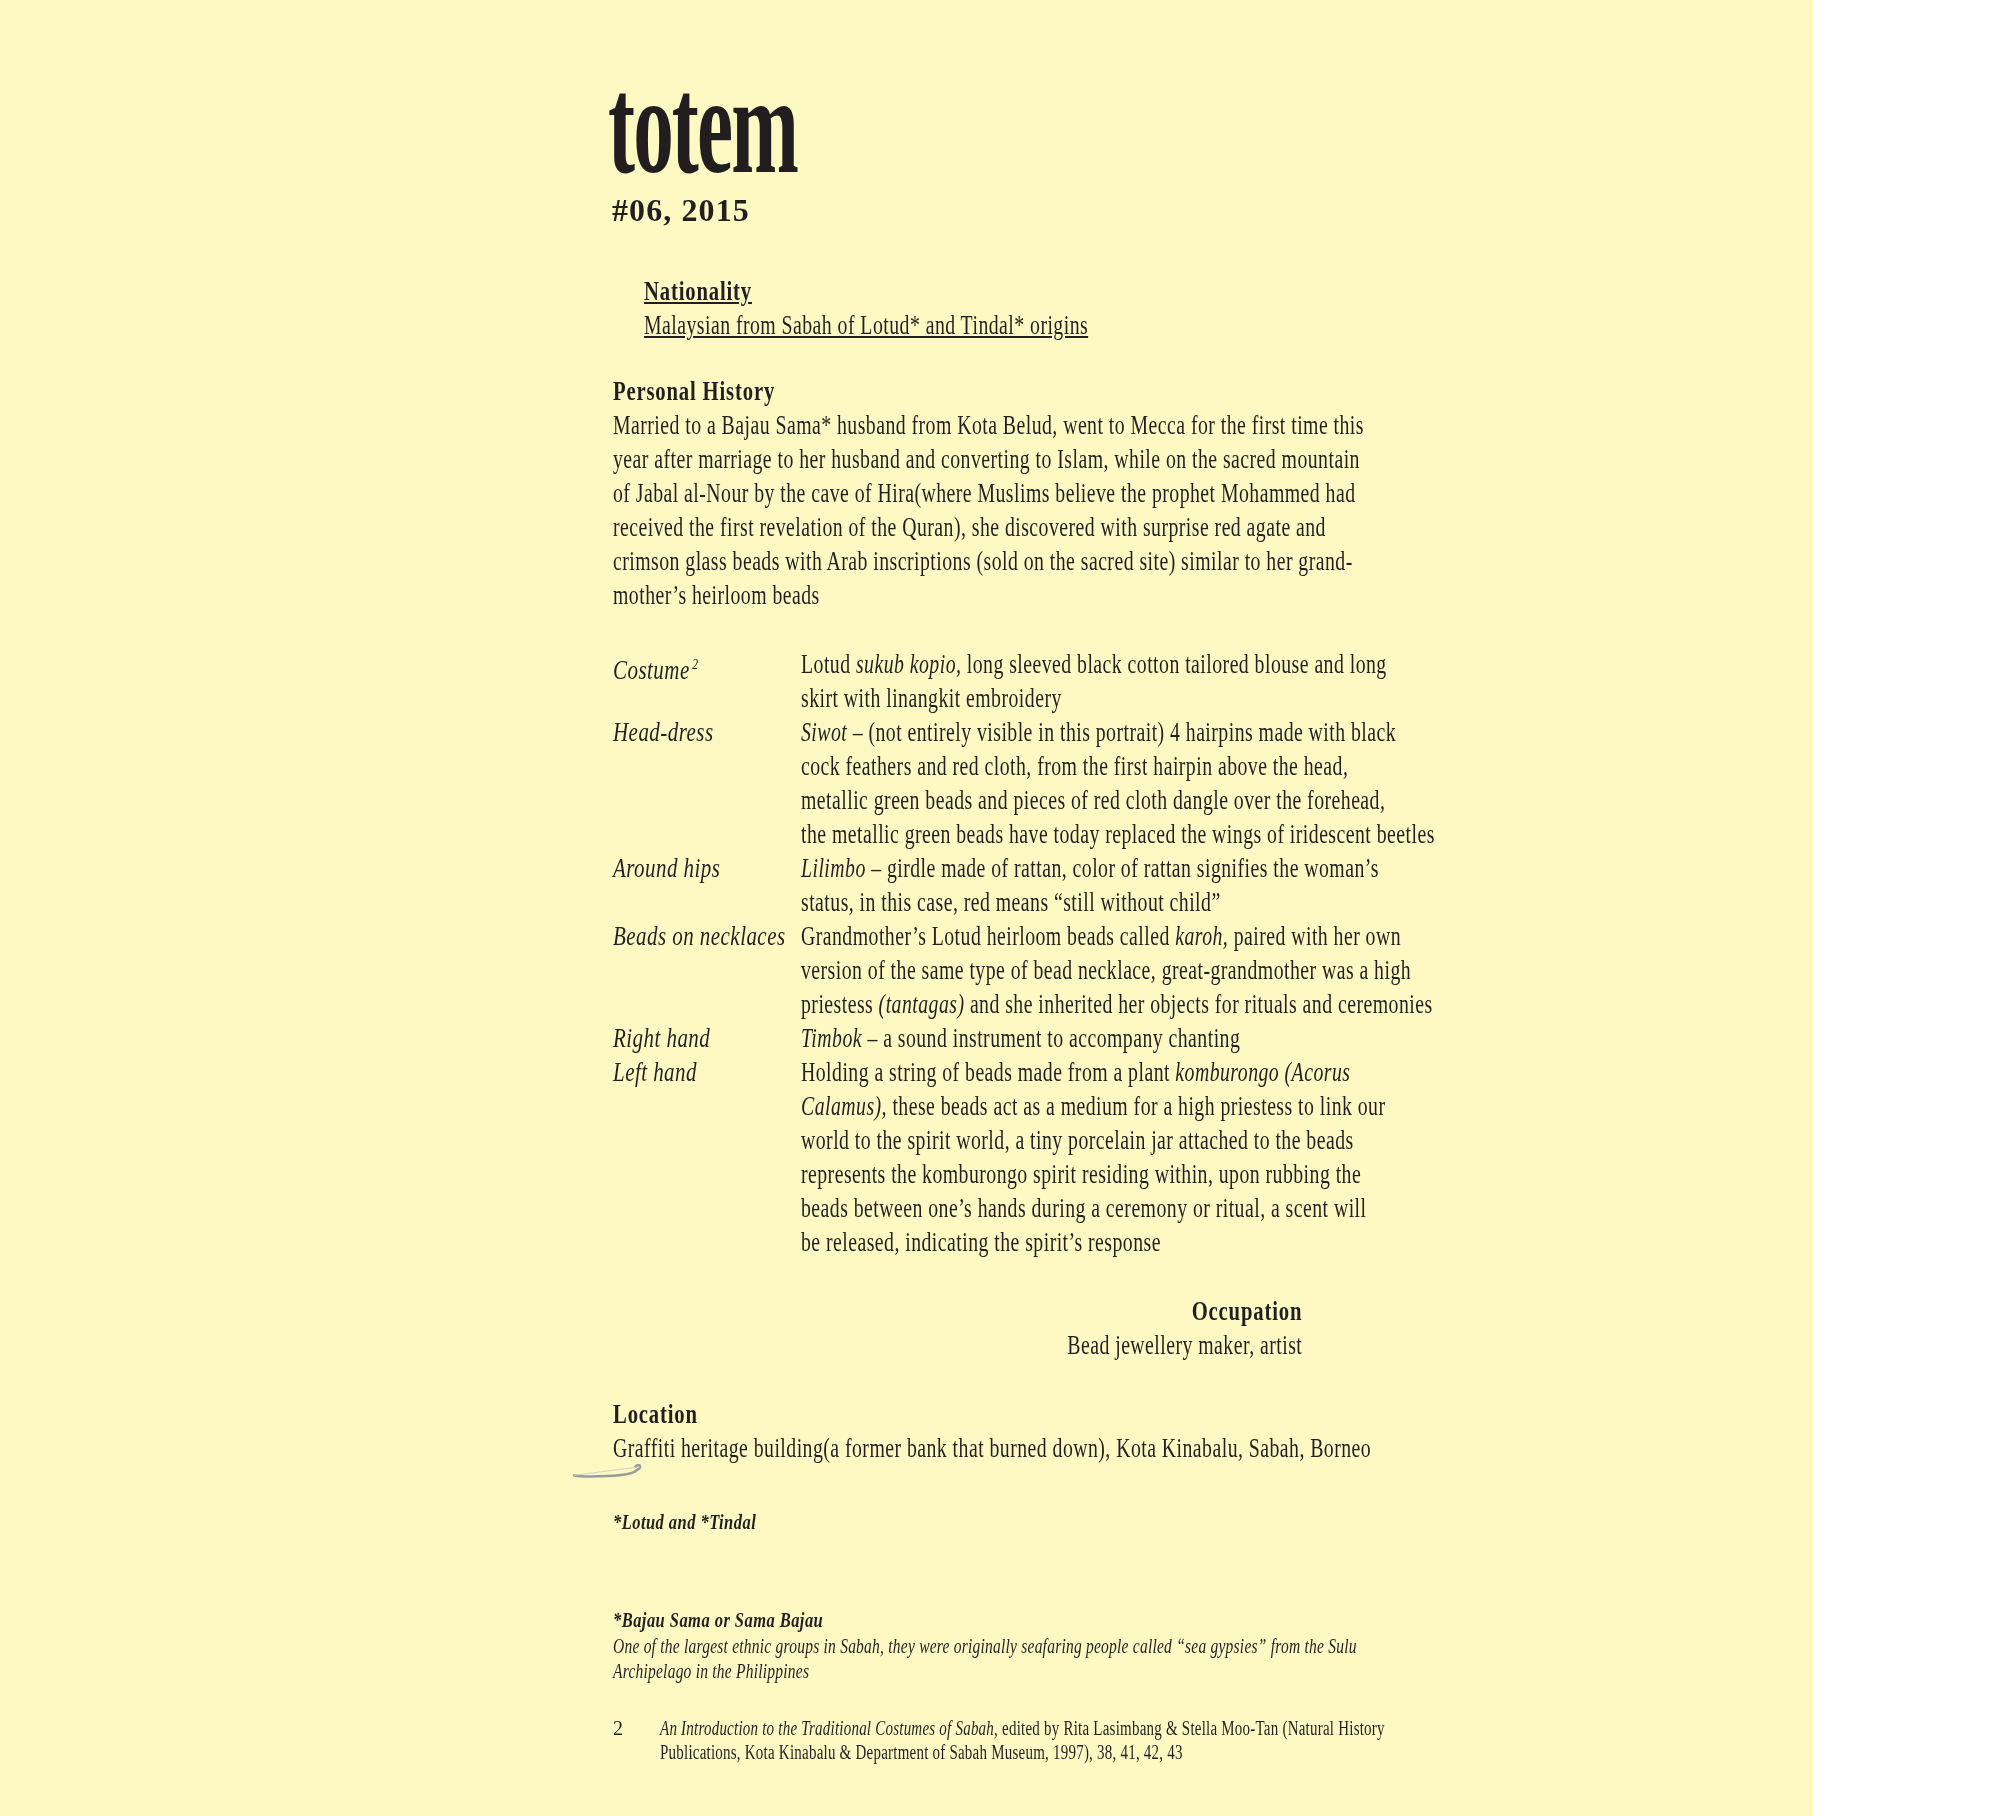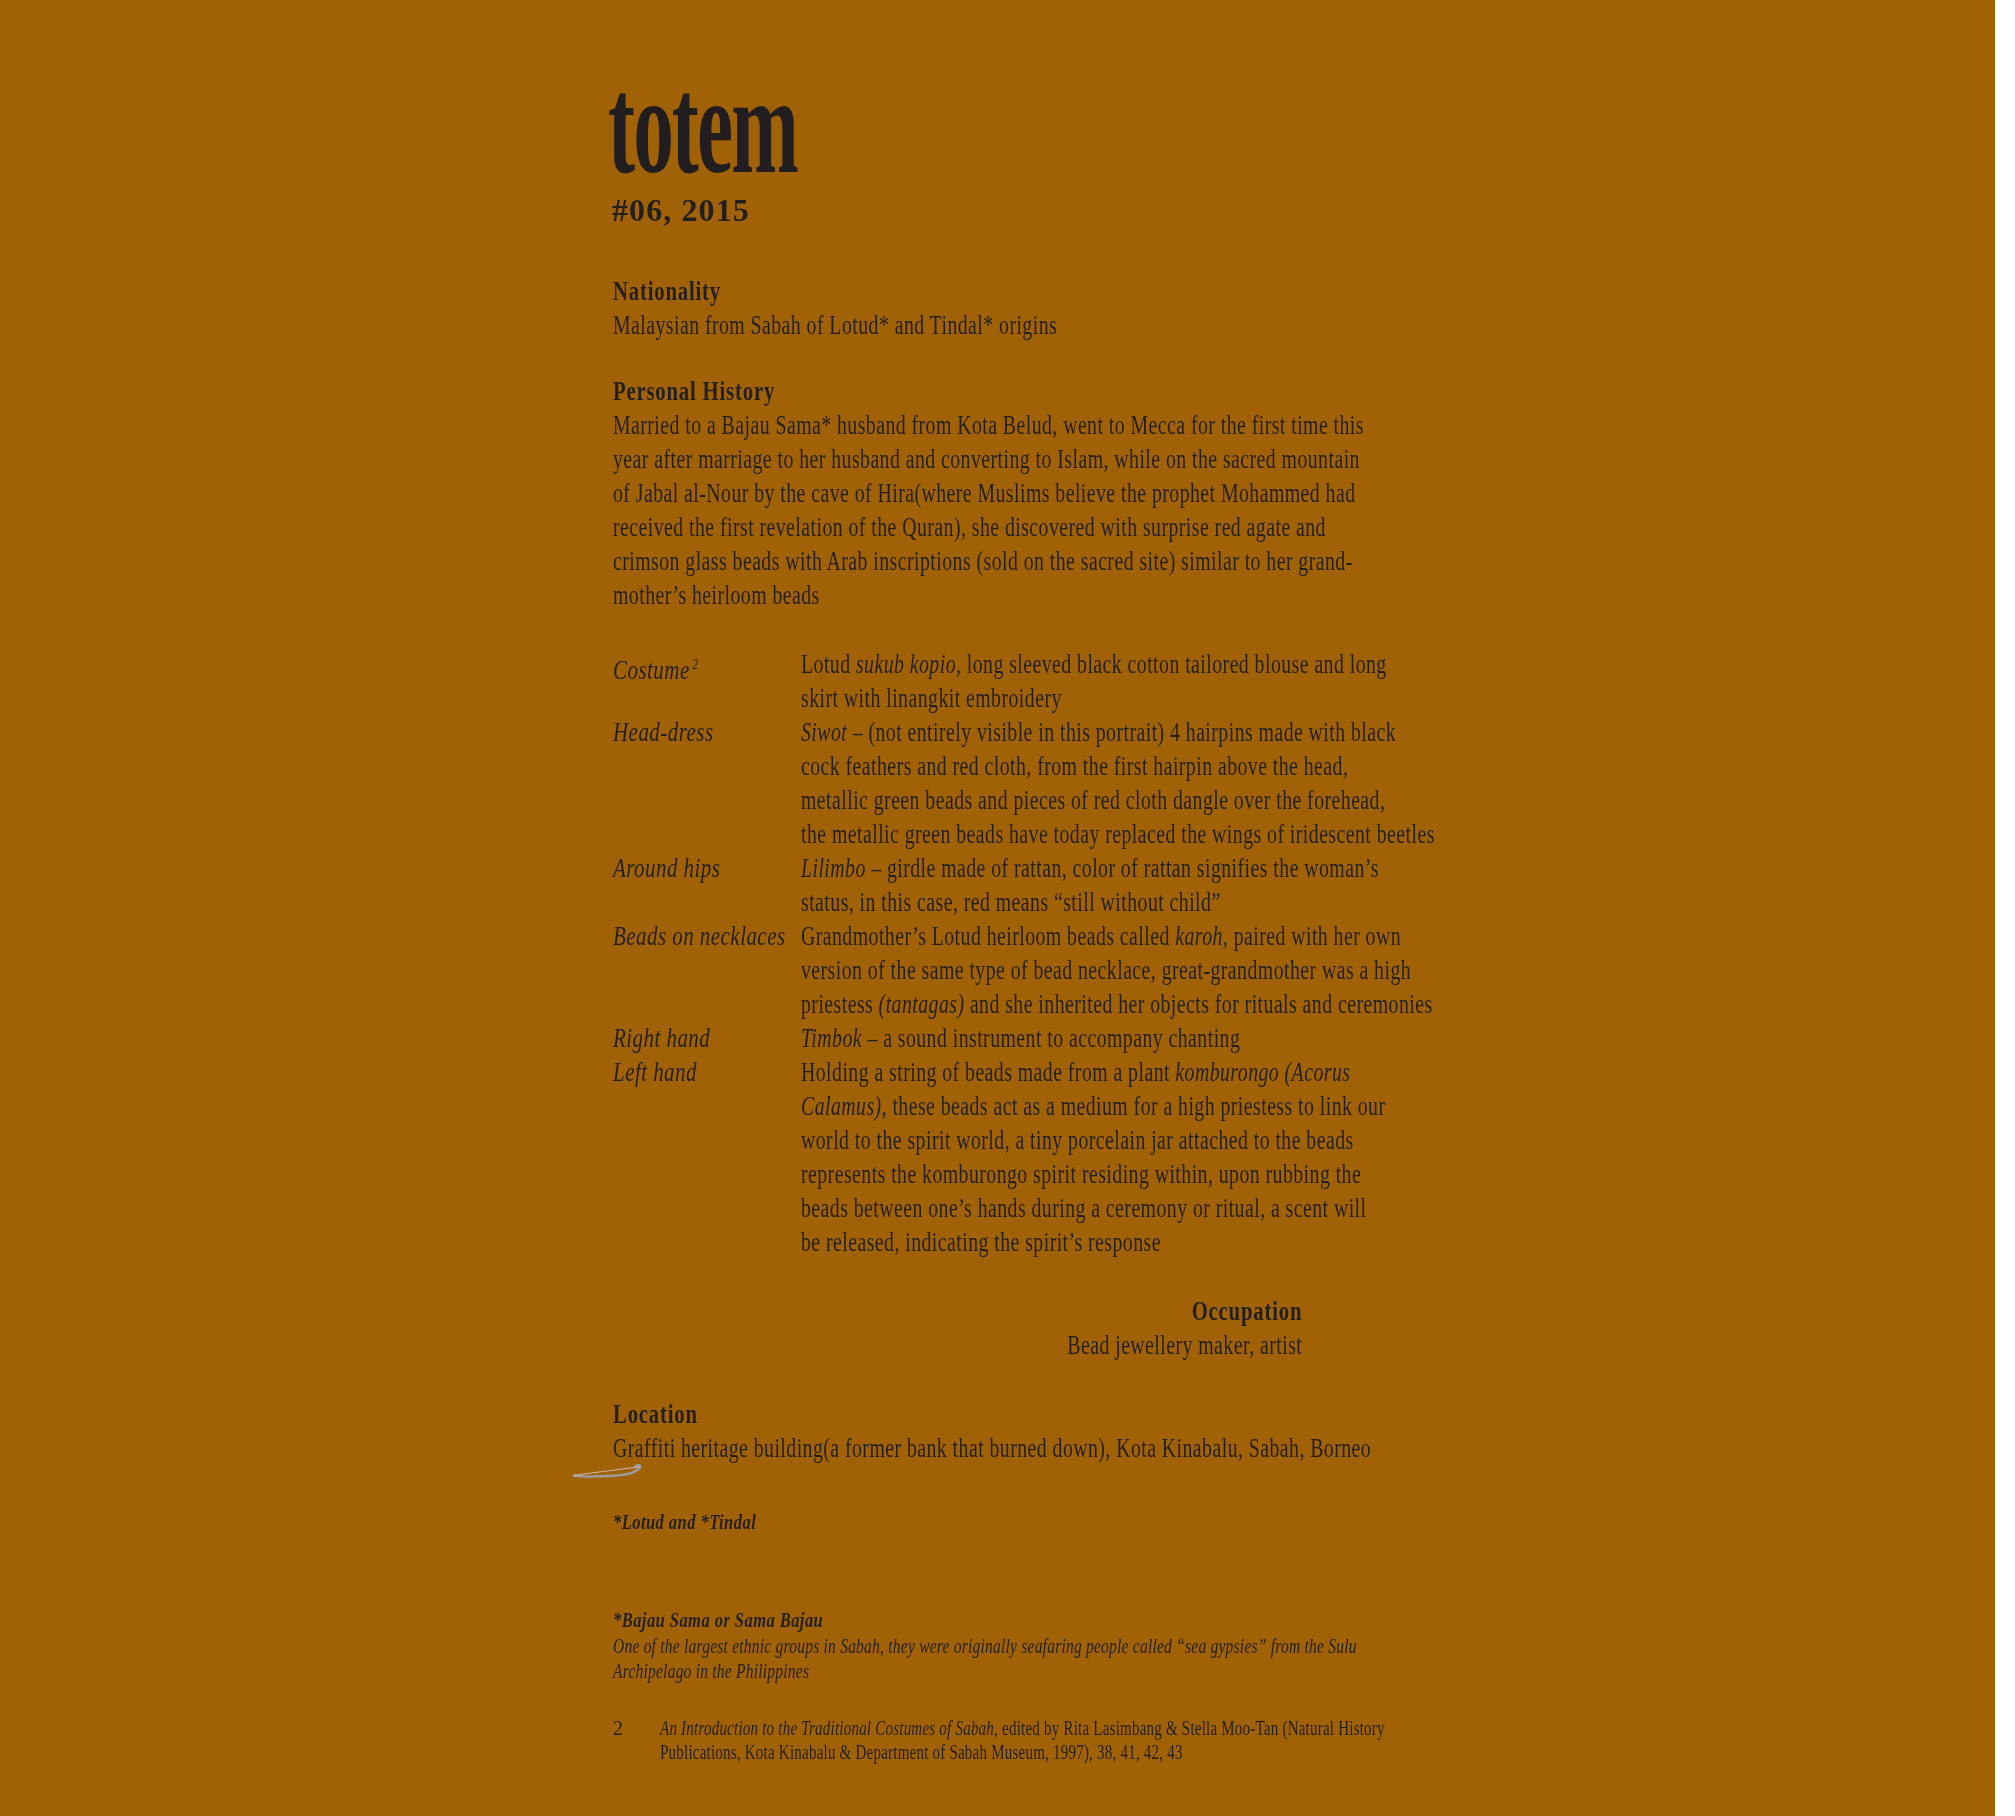--- a/index.html
+++ b/index.html
@@ -1,19 +1,19 @@
 <!DOCTYPE html>
 <html style="font-size:9.2px"><head>
 <meta charset="utf-8">
 <style>
   html,body{margin:0;padding:0;background:#ffffff;}
   #page{
     position:relative;
-    width:1995px;height:1817px;
-    background:#a16207;
+    width:1813px;height:1817px;
+    background:#fef9c3;
     font-family:"Liberation Serif","DejaVu Serif",serif;
     color:#231f20;
     overflow:hidden;
   }
   .abs{position:absolute;}
   
   .sx{transform:scaleX(0.75);transform-origin:0 0;white-space:nowrap;}
   .logo{
     left:608px;top:44px;
     font-size:99px;font-weight:700;letter-spacing:-2.3px;
@@ -21,21 +21,21 @@
     white-space:nowrap;color:#221e1f;
   }
   .issue{
     left:612px;top:192px;
     font-size:32px;font-weight:700;letter-spacing:1.1px;white-space:nowrap;
   }
   .h{font-size:27.6px;font-weight:700;line-height:34px;letter-spacing:1.1px;}
   .tline{font-size:26.4px;line-height:34px;letter-spacing:0.6px;}
   .it{font-style:italic;}
   .sec{width:919px;}
-  .sec-nationality{left:613px;top:274px;}
+  .sec-nationality{left:644px;top:274px;text-decoration:underline;}
   .sec-personal{left:613px;top:374px;}
   .sec-occupation{left:613px;top:1294px;text-align:right;}
   .sec-location{left:613px;top:1397px;}
   .ctable{
     left:613px;top:647px;width:919px;
     display:grid;grid-template-columns:188px 731px;
     grid-auto-rows:auto;align-items:start;
   }
   .ctable .label{font-size:28px;font-style:italic;line-height:34px;letter-spacing:0.6px;}
   .ctable .label sup{font-size:0.55em;font-style:italic;margin-left:3.4px;}

